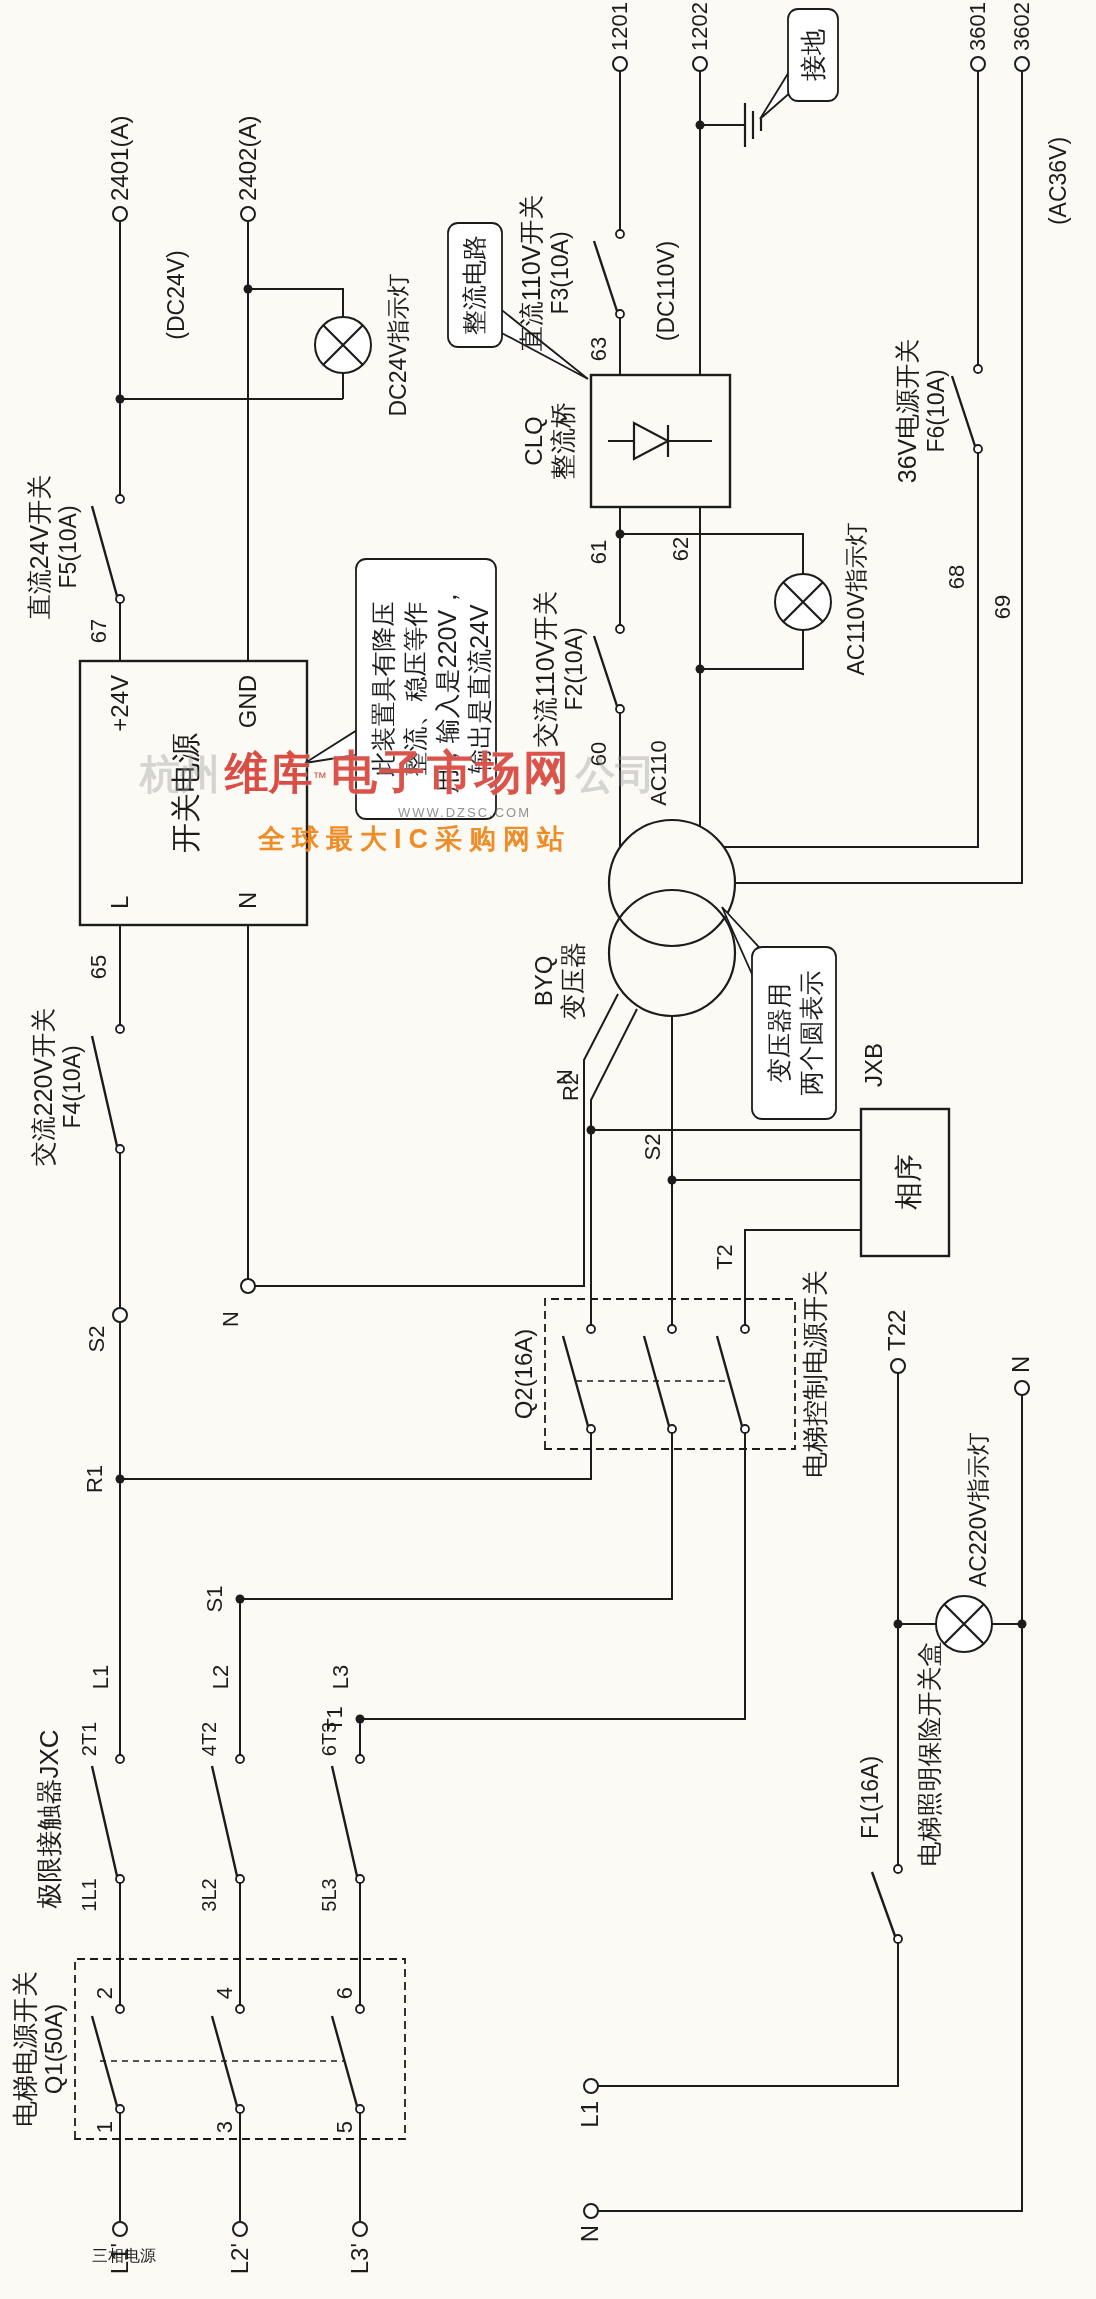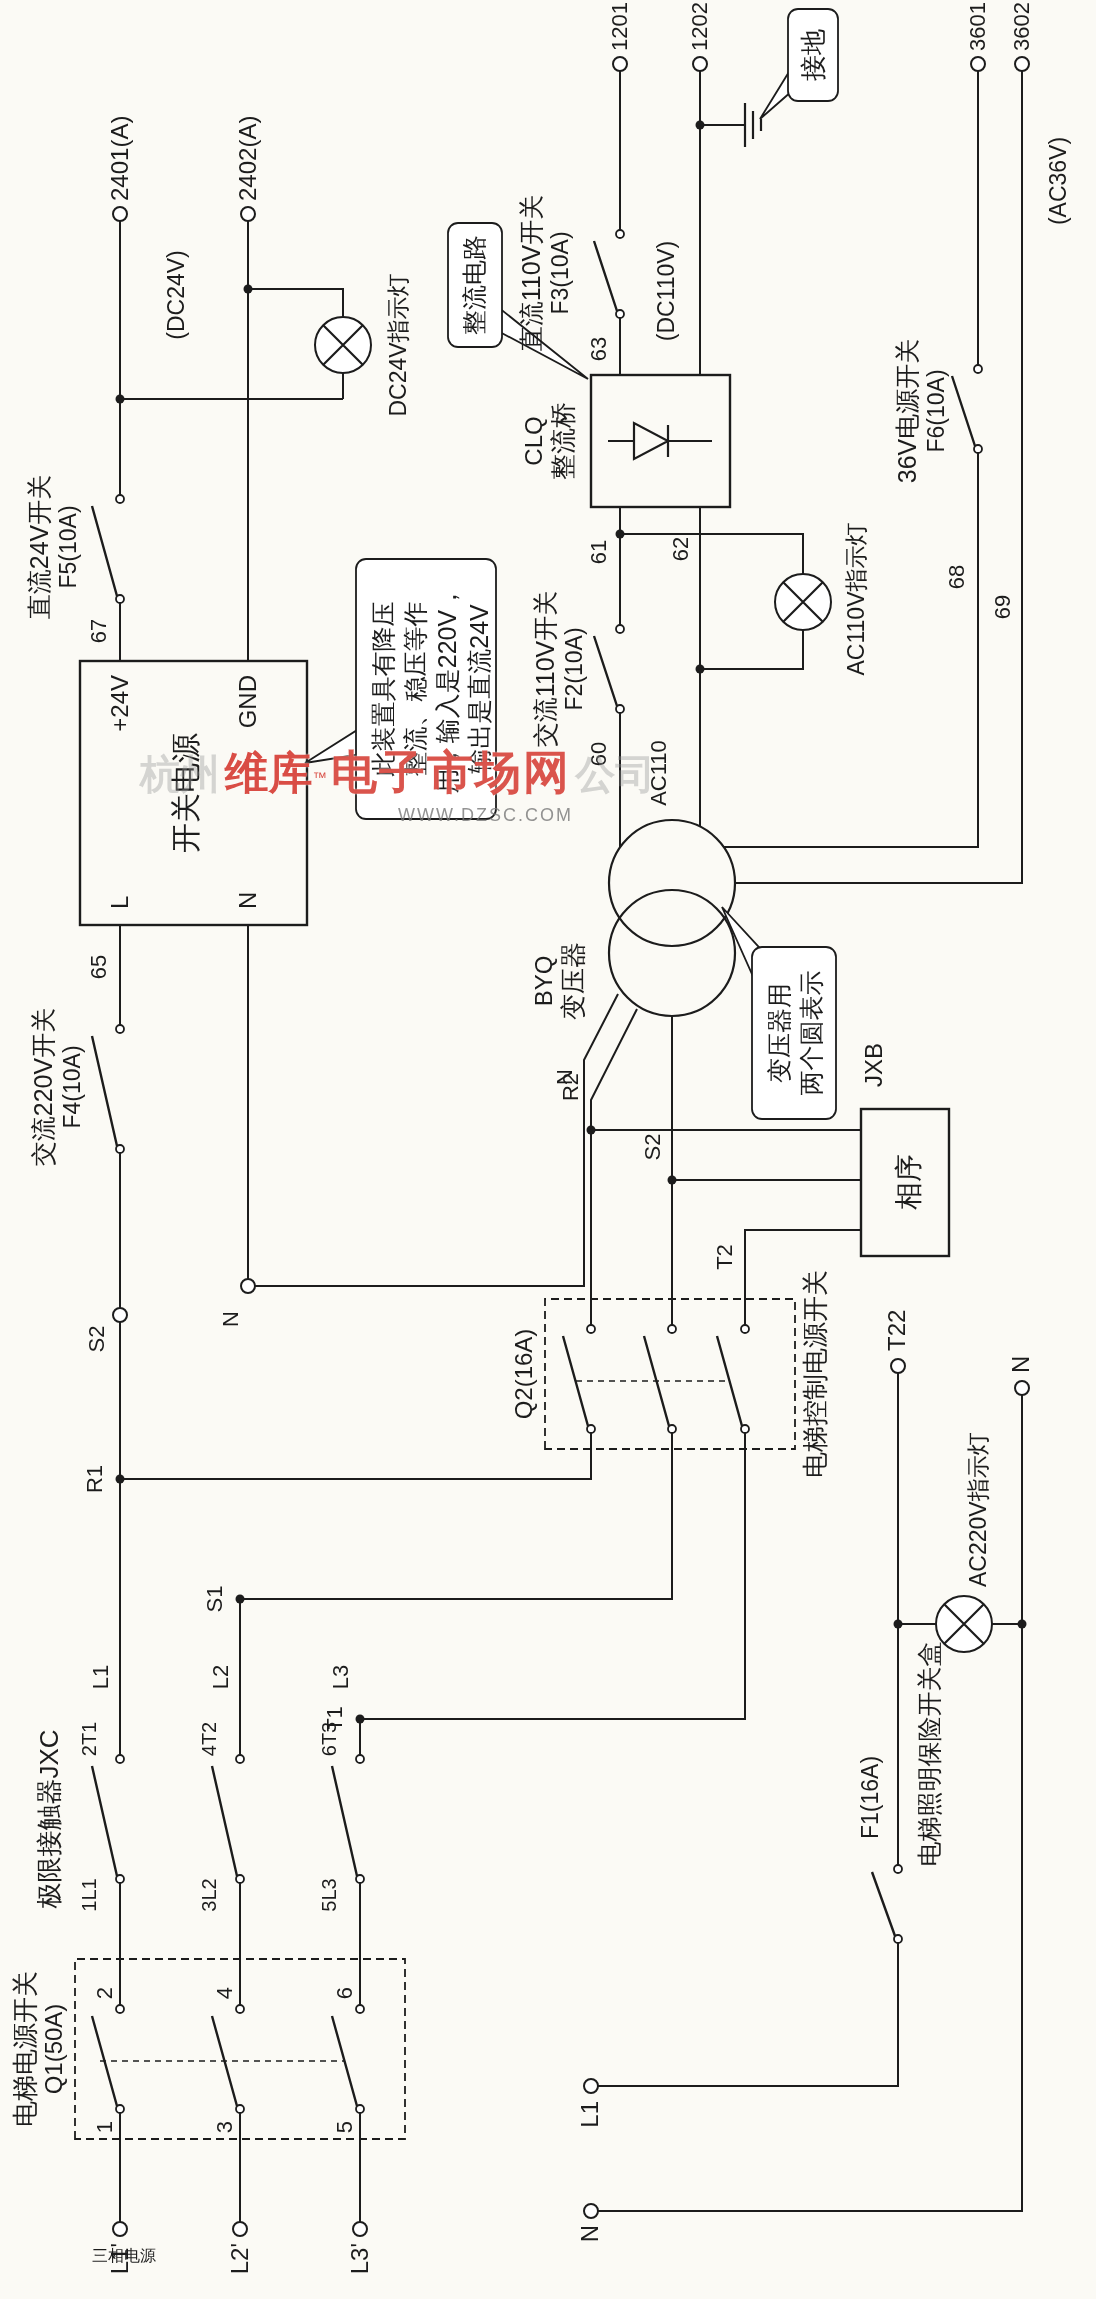--- a/index.html
+++ b/index.html
@@ -19,21 +19,21 @@
   .term{stroke:#1c1c1c;stroke-width:2;fill:#fff}
   .sterm{stroke:#1c1c1c;stroke-width:1.8;fill:#fff}
   .dot{fill:#1c1c1c}
   .bubble{fill:#fff;stroke:#1c1c1c;stroke-width:1.8}
   
   .wm{position:absolute;white-space:nowrap;z-index:5;}
   .wm-faint{font-size:40px;font-weight:bold;color:rgba(150,150,150,.38);}
   .wm-logo{font-size:44px;font-weight:bold;color:rgba(210,46,36,.85);text-shadow:0 0 2px #fff;}
   .wm-tm{font-size:14px;color:rgba(210,46,36,.85);vertical-align:super;}
   .wm-title{font-size:46px;font-weight:bold;color:rgba(210,46,36,.82);text-shadow:0 0 2px #fff;letter-spacing:2px;}
-  .wm-url{font-size:18px;color:rgba(120,120,120,.8);letter-spacing:2px;margin:1px 0 1px 258px;}
+  .wm-url{font-size:13px;color:rgba(120,120,120,.8);letter-spacing:2px;margin:1px 0 1px 258px;}
   .wm-slogan{font-size:27px;font-weight:bold;color:rgba(238,128,16,.9);letter-spacing:7px;margin-left:118px;}
   .supply-label{position:absolute;left:92px;top:2246px;font-size:16px;color:#1c1c1c;z-index:4;}
 </style>
 </head>
 <body>
 
 <div id="stage">
 
 <svg width="1096" height="2299" viewBox="0 0 1096 2299">
 <g transform="translate(0,2299) rotate(-90)">
@@ -299,15 +299,16 @@
 </svg>
 
 <div class="supply-label">三相电源</div>
 
 <div class="wm" style="left:140px;top:742px">
   <span class="wm-faint">杭州</span>
   <span class="wm-logo">维库</span><span class="wm-tm">™</span>
   <span class="wm-title">电子市场网</span>
   <span class="wm-faint">公司</span>
   <div class="wm-url">WWW.DZSC.COM</div>
+  <div class="wm-slogan">全球最大IC采购网站</div>
 </div>
 
 </div>
 
 </body></html>

